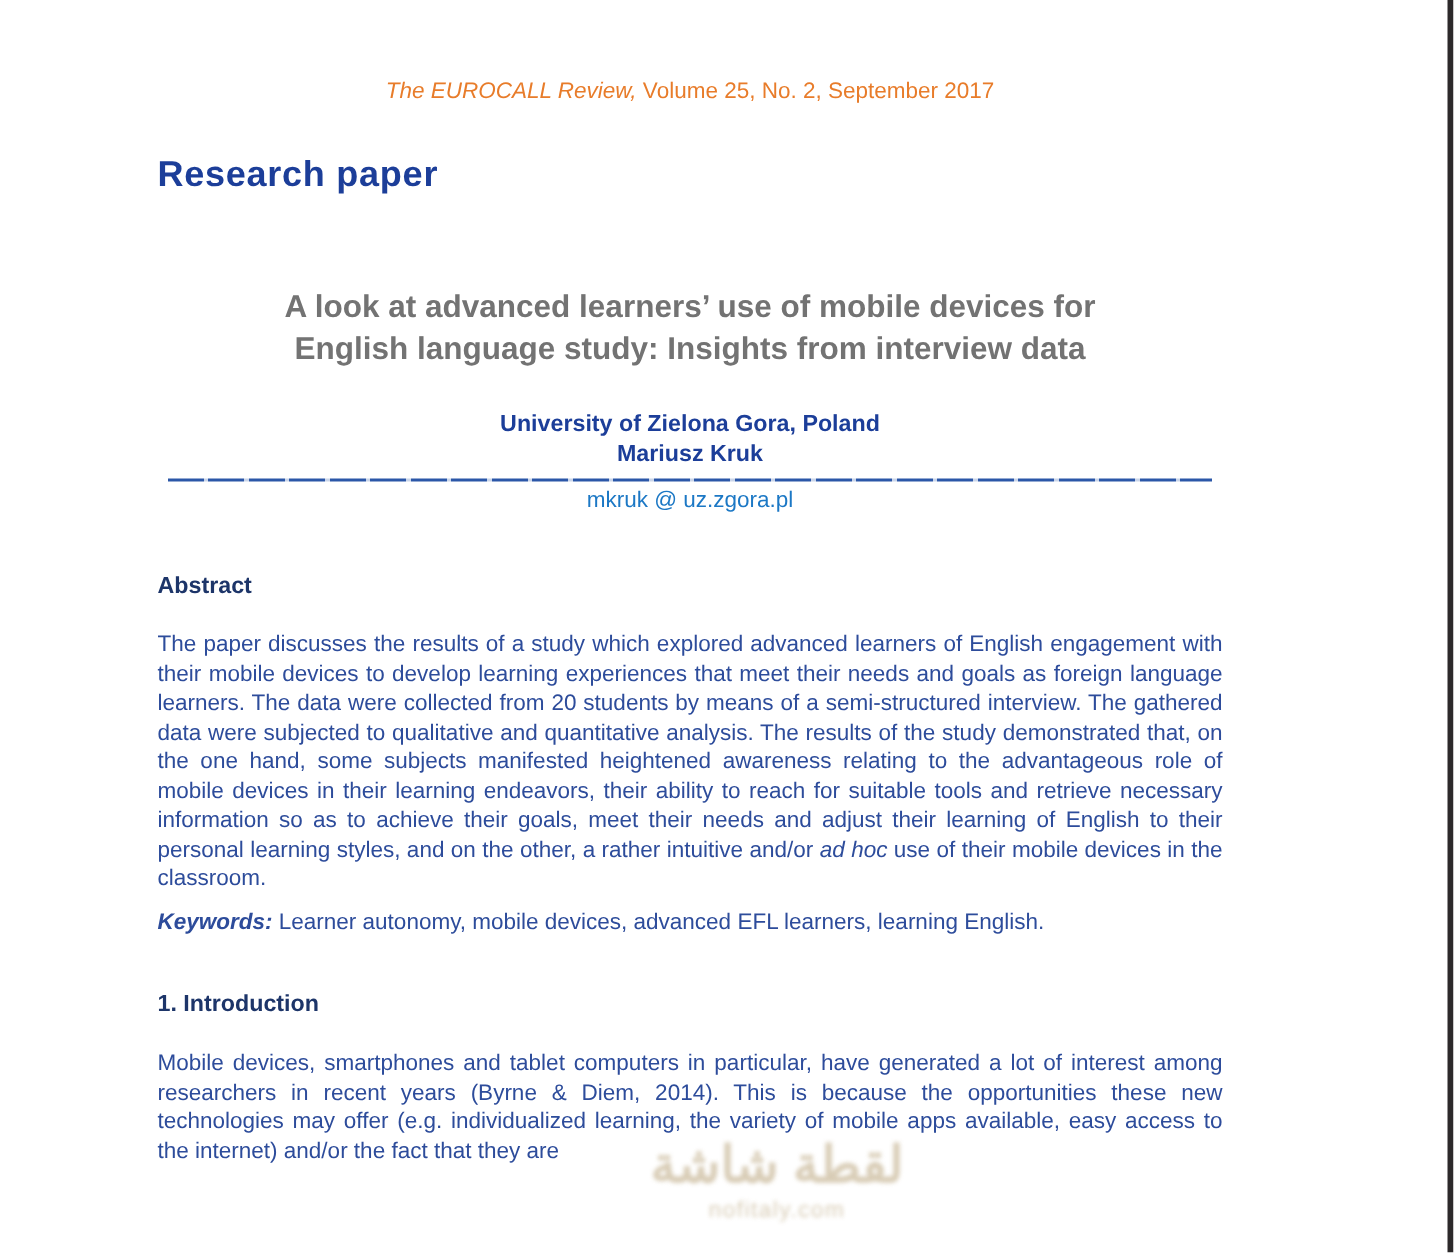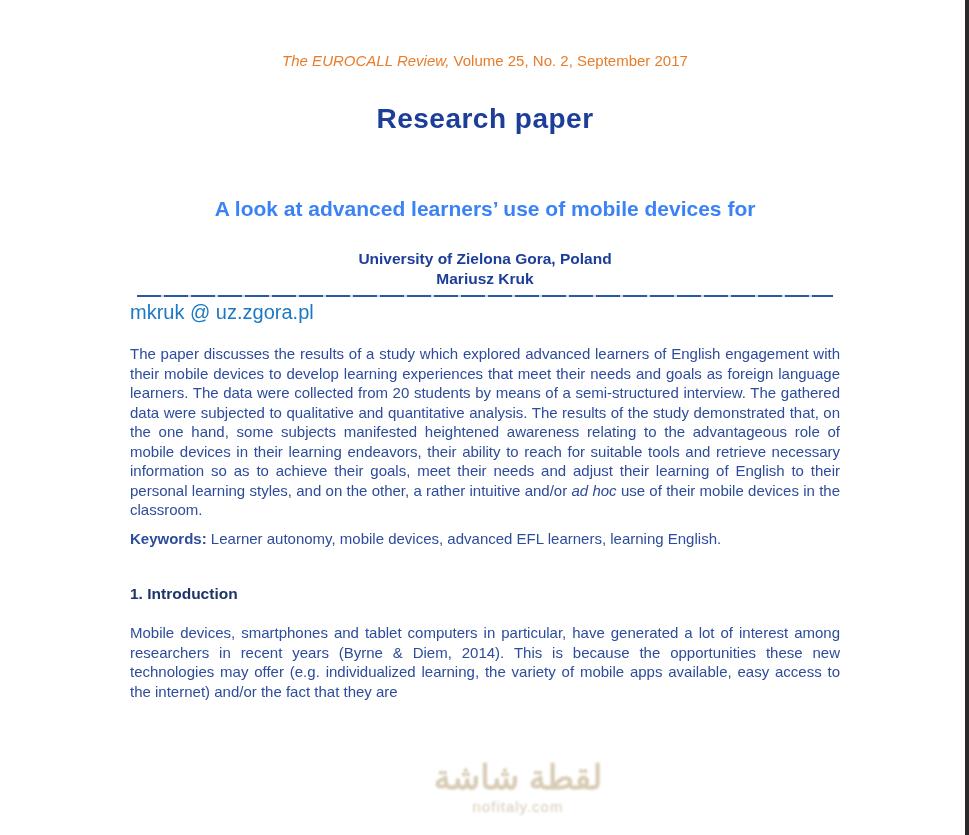--- a/index.html
+++ b/index.html
@@ -29,48 +29,47 @@
     opacity: 0.8;
     filter: blur(1.3px);
     z-index: 0;
     pointer-events: none;
   }
   .watermark .wm-arabic { font-size: 34px; font-weight: bold; line-height: 38px; }
   .watermark .wm-latin  { font-size: 15px; letter-spacing: 1px; margin-top: 2px; }
 
   .content {
     position: absolute;
-    left: 130px; top: 0;
+    left: 105px; top: 0;
     width: 710px;
     z-index: 1;
   }
 
   .journal-line {
     margin-top: 52px;
     text-align: center;
     font-size: 15px;
     color: #e87c2a;
   }
   .journal-line .j-italic { font-style: italic; }
 
   .kicker {
     margin-top: 34px;
-    font-size: 28px;
+    font-size: 24px;
     font-weight: bold;
     color: #1c3e99;
     letter-spacing: 0.5px;
-    text-align: center;
   }
 
   .paper-title {
     margin-top: 60px;
     text-align: center;
     font-size: 21px;
     font-weight: bold;
-    color: #3b82f6;
+    color: #737373;
     line-height: 28px;
   }
 
   .author-block {
     margin-top: 26px;
     text-align: center;
     font-size: 15.5px;
     font-weight: bold;
     color: #1c3e99;
     line-height: 19.5px;
@@ -79,42 +78,43 @@
   .rule-dashed {
     margin: 7px auto 0 auto;
     width: 696px;
     height: 2px;
     background: repeating-linear-gradient(90deg,
       #2b57a8 0px, #2b57a8 24px, rgba(43,87,168,0.25) 24px, rgba(43,87,168,0.25) 27px);
   }
 
   .email-line {
     margin-top: 4px;
-    font-size: 20px;
+    text-align: center;
+    font-size: 15px;
     color: #1c78c5;
   }
 
   .section-heading {
     font-size: 15.5px;
     font-weight: bold;
     color: #1d3569;
   }
   .abstract-heading { margin-top: 40px; }
   .intro-heading { margin-top: 37px; }
 
   .body-par {
     margin-top: 20px;
     font-size: 15px;
     line-height: 19.5px;
     color: #2d4c9b;
     text-align: justify;
   }
   .body-par .it { font-style: italic; }
   .keywords-par { margin-top: 9px; }
-  .keywords-par .kw-label { font-weight: bold; }
+  .keywords-par .kw-label { font-weight: bold; font-style: italic; }
 </style>
 </head>
 <body>
 
 <div class="page">
 
   <div class="watermark">
     <div class="wm-arabic">لقطة شاشة</div>
     <div class="wm-latin">nofitaly.com</div>
   </div>
@@ -122,31 +122,33 @@
   <div class="content">
 
     <div class="journal-line">
       <span class="j-italic">The EUROCALL Review,</span><span> Volume 25, No. 2, September 2017</span>
     </div>
 
     <div class="kicker">Research paper</div>
 
     <div class="paper-title">
       <div>A look at advanced learners’ use of mobile devices for</div>
+      <div>English language study: Insights from interview data</div>
     </div>
 
     <div class="author-block">
       <div>University of Zielona Gora, Poland</div>
       <div>Mariusz Kruk</div>
     </div>
 
     <div class="rule-dashed"></div>
 
     <div class="email-line">mkruk @ uz.zgora.pl</div>
 
+    <div class="section-heading abstract-heading">Abstract</div>
 
     <div class="body-par">
       <span>The paper discusses the results of a study which explored advanced learners of English engagement with their mobile devices to develop learning experiences that meet their needs and goals as foreign language learners. The data were collected from 20 students by means of a semi-structured interview. The gathered data were subjected to qualitative and quantitative analysis. The results of the study demonstrated that, on the one hand, some subjects manifested heightened awareness relating to the advantageous role of mobile devices in their learning endeavors, their ability to reach for suitable tools and retrieve necessary information so as to achieve their goals, meet their needs and adjust their learning of English to their personal learning styles, and on the other, a rather intuitive and/or </span><span class="it">ad hoc</span><span> use of their mobile devices in the classroom.</span>
     </div>
 
     <div class="body-par keywords-par">
       <span class="kw-label">Keywords:</span><span> Learner autonomy, mobile devices, advanced EFL learners, learning English.</span>
     </div>
 
     <div class="section-heading intro-heading">1. Introduction</div>

